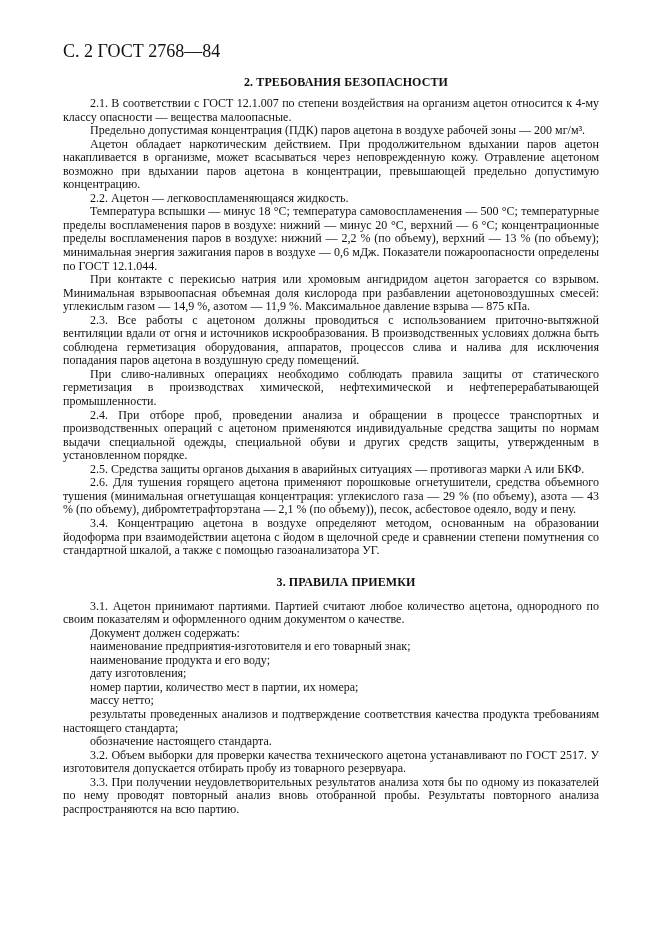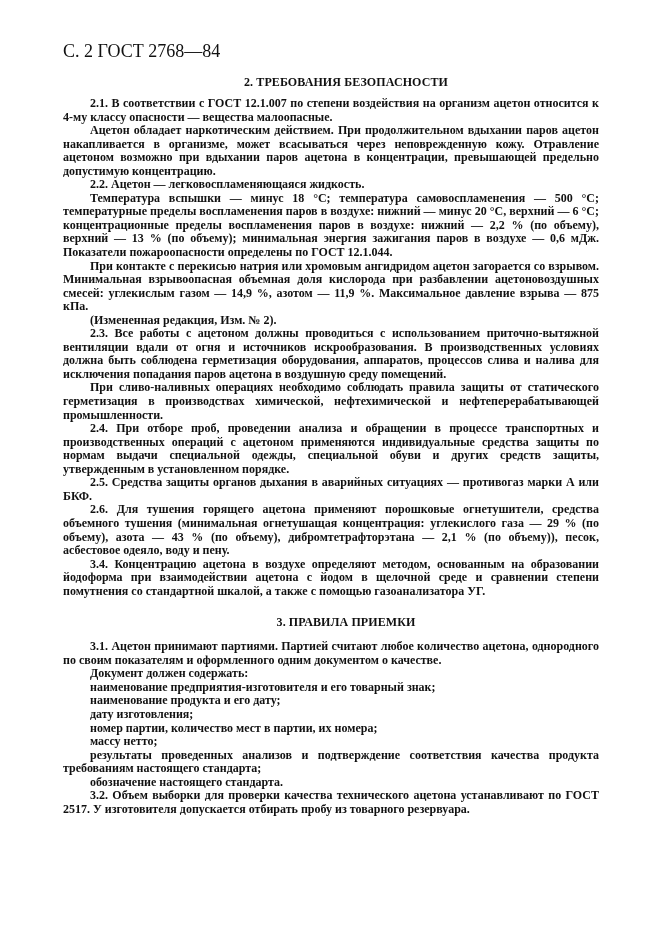--- a/index.html
+++ b/index.html
@@ -3,52 +3,53 @@
 <meta charset="utf-8">
 <style>
   html, body { margin: 0; padding: 0; background: #ffffff; }
   body { width: 661px; height: 936px; position: relative; overflow: hidden;
          font-family: "Liberation Serif", "DejaVu Serif", serif; color: #111; }
   .page { position: absolute; left: 63px; top: 44px; width: 536px; }
   .running-head { font-weight: normal; font-size: 18px; line-height: 14px; margin: 0 0 17px 0; }
   .section-title { text-align: center; font-weight: bold; font-size: 12px; line-height: 14px;
                    margin: 0 0 8px 30px; letter-spacing: 0.1px; }
   .section-title.s3 { margin-top: 17px; margin-bottom: 11px; }
-  p { margin: 0; font-size: 12px; line-height: 13.55px; text-align: justify; text-align-last: left; font-weight: bold; }
+  p { margin: 0; font-size: 12px; line-height: 13.55px; text-align: justify; text-align-last: left; }
   p.ind { text-indent: 27px; }
   p.bold { font-weight: bold; }
 </style>
 </head>
 <body>
 
 <div class="page">
   <div class="running-head">С. 2 ГОСТ 2768—84</div>
 
   <div>
     <div class="section-title">2. ТРЕБОВАНИЯ БЕЗОПАСНОСТИ</div>
     <p class="ind">2.1.  В соответствии с ГОСТ 12.1.007 по степени воздействия на организм ацетон относится к 4-му классу опасности — вещества малоопасные.</p>
+    <p class="ind">Предельно допустимая концентрация (ПДК) паров ацетона в воздухе рабочей зоны — 200 мг/м³.</p>
     <p class="ind">Ацетон обладает наркотическим действием. При продолжительном вдыхании паров ацетон накапливается в организме, может всасываться через неповрежденную кожу. Отравление ацетоном возможно при вдыхании паров ацетона в концентрации, превышающей предельно допустимую концентрацию.</p>
     <p class="ind">2.2.  Ацетон — легковоспламеняющаяся жидкость.</p>
     <p class="ind">Температура вспышки — минус 18 °С; температура самовоспламенения — 500 °С; температурные пределы воспламенения паров в воздухе: нижний — минус 20 °С, верхний — 6 °С; концентрационные пределы воспламенения паров в воздухе: нижний — 2,2 % (по объему), верхний — 13 % (по объему); минимальная энергия зажигания паров в воздухе — 0,6 мДж. Показатели пожароопасности определены по ГОСТ 12.1.044.</p>
     <p class="ind">При контакте с перекисью натрия или хромовым ангидридом ацетон загорается со взрывом. Минимальная взрывоопасная объемная доля кислорода при разбавлении ацетоновоздушных смесей: углекислым газом — 14,9 %, азотом — 11,9 %. Максимальное давление взрыва — 875 кПа.</p>
-    <p class="ind bold">(Измененная редакция, Изм. № 2).</p>
     <p class="ind">2.3. Все работы с ацетоном должны проводиться с использованием приточно-вытяжной вентиляции вдали от огня и источников искрообразования. В производственных условиях должна быть соблюдена герметизация оборудования, аппаратов, процессов слива и налива для исключения попадания паров ацетона в воздушную среду помещений.</p>
     <p class="ind">При сливо-наливных операциях необходимо соблюдать правила защиты от статического герметизация в производствах химической, нефтехимической и нефтеперерабатывающей промышленности.</p>
     <p class="ind">2.4.  При отборе проб, проведении анализа и обращении в процессе транспортных и производственных операций с ацетоном применяются индивидуальные средства защиты по нормам выдачи специальной одежды, специальной обуви и других средств защиты, утвержденным в установленном порядке.</p>
     <p class="ind">2.5.  Средства защиты органов дыхания в аварийных ситуациях — противогаз марки А или БКФ.</p>
     <p class="ind">2.6.  Для тушения горящего ацетона применяют порошковые огнетушители, средства объемного тушения (минимальная огнетушащая концентрация: углекислого газа — 29 % (по объему), азота — 43 % (по объему), дибромтетрафторэтана — 2,1 % (по объему)), песок, асбестовое одеяло, воду и пену.</p>
     <p class="ind">3.4. Концентрацию ацетона в воздухе определяют методом, основанным на образовании йодоформа при взаимодействии ацетона с йодом в щелочной среде и сравнении степени помутнения со стандартной шкалой, а также с помощью газоанализатора УГ.</p>
   </div>
 
   <div>
     <div class="section-title s3">3. ПРАВИЛА ПРИЕМКИ</div>
     <p class="ind">3.1.  Ацетон принимают партиями. Партией считают любое количество ацетона, однородного по своим показателям и оформленного одним документом о качестве.</p>
     <p class="ind">Документ должен содержать:</p>
     <p class="ind">наименование предприятия-изготовителя и его товарный знак;</p>
-    <p class="ind">наименование продукта и его дату;</p>
+    <p class="ind">наименование продукта и его воду;</p>
     <p class="ind">дату изготовления;</p>
     <p class="ind">номер партии, количество мест в партии, их номера;</p>
     <p class="ind">массу нетто;</p>
     <p class="ind">результаты проведенных анализов и подтверждение соответствия качества продукта требованиям настоящего стандарта;</p>
     <p class="ind">обозначение настоящего стандарта.</p>
     <p class="ind">3.2.  Объем выборки для проверки качества технического ацетона устанавливают по ГОСТ 2517. У изготовителя допускается отбирать пробу из товарного резервуара.</p>
+    <p class="ind">3.3.  При получении неудовлетворительных результатов анализа хотя бы по одному из показателей по нему проводят повторный анализ вновь отобранной пробы. Результаты повторного анализа распространяются на всю партию.</p>
   </div>
 </div>
 
 </body></html>

